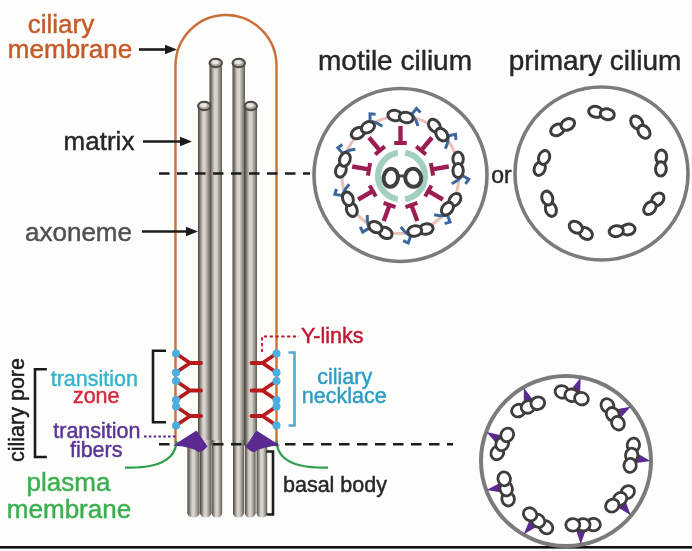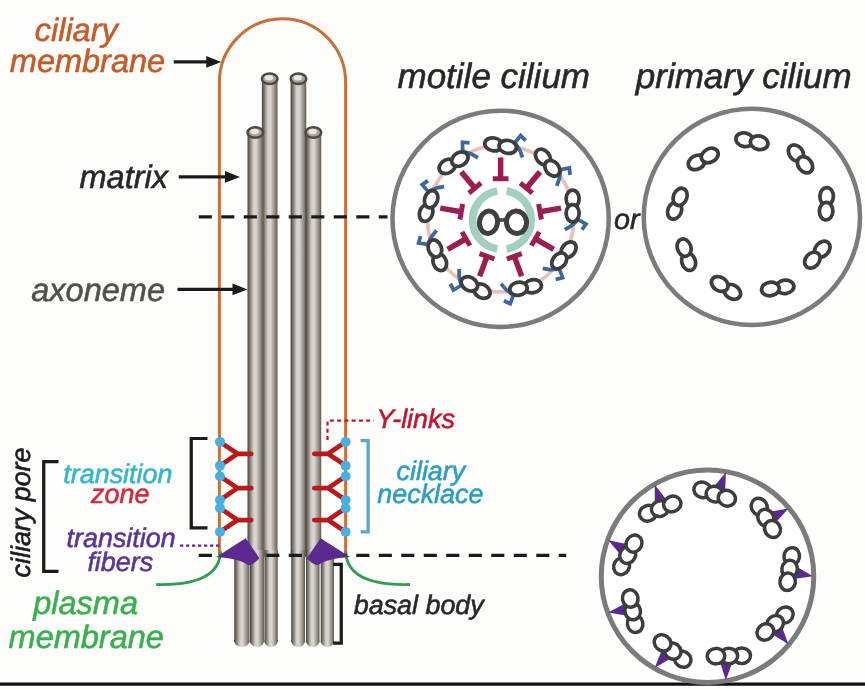--- a/index.html
+++ b/index.html
@@ -1,16 +1,16 @@
 <!DOCTYPE html>
 <html><head>
 <meta charset="utf-8">
 <style>
 html,body{margin:0;padding:0;background:#fff;}
-#fig{position:relative;width:692px;height:551px;overflow:hidden;transform:translateZ(0);font-style:italic;}
+#fig{position:relative;width:692px;height:551px;overflow:hidden;transform:translateZ(0);}
 svg{display:block;}
 text{font-family:"Liberation Sans",sans-serif;}
 </style>
 </head>
 <body>
 <div id="fig">
 <svg width="692" height="551" viewBox="0 0 692 551" font-family="Liberation Sans, sans-serif">
 <defs>
 <linearGradient id="tube" x1="0" y1="0" x2="1" y2="0">
  <stop offset="0" stop-color="#443e38"></stop>

